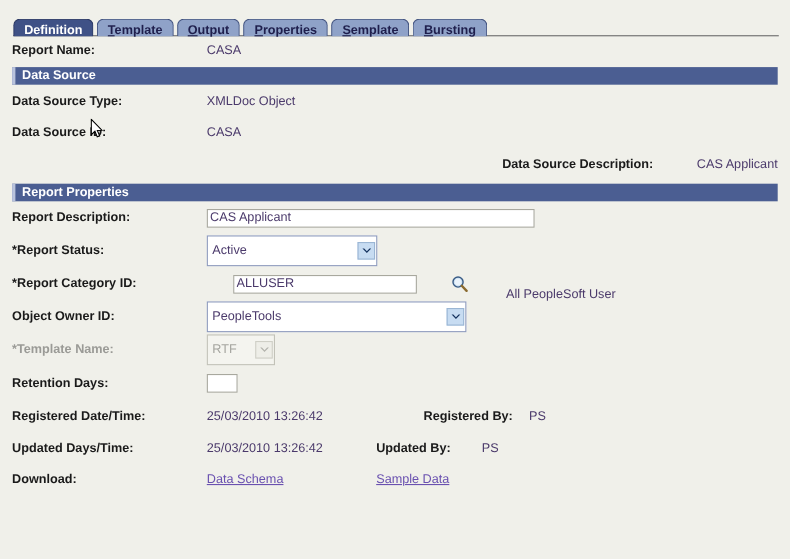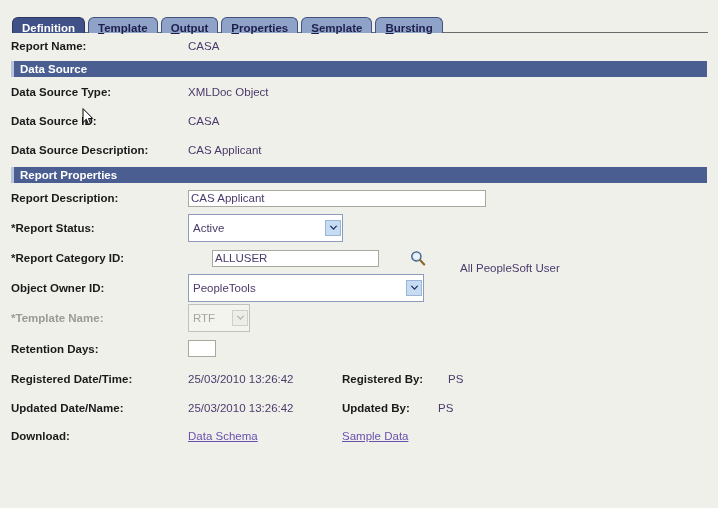--- a/index.html
+++ b/index.html
@@ -248,21 +248,21 @@
   <div class="row" style="height:29px;">
     <div class="lbl">Data Source Type:</div>
     <div class="val">XMLDoc Object</div>
   </div>
 
   <div class="row" style="height:29px;">
     <div class="lbl">Data Source ID:</div>
     <div class="val">CASA</div>
   </div>
 
-  <div class="row" style="height:29px;">
+  <div class="row" style="height:29px;justify-content:flex-end;">
     <div class="lbl">Data Source Description:</div>
     <div class="val">CAS Applicant</div>
   </div>
 
   <div class="secbar" style="margin-top:3px;">
     <span>Report Properties</span>
   </div>
 
   <div class="row" style="height:30px;">
     <div class="lbl">Report Description:</div>
@@ -319,26 +319,26 @@
   </div>
 
   <div class="row" style="height:31px;">
     <div class="lbl">Retention Days:</div>
     <input class="txt tiny" type="text" value="" style="">
   </div>
 
   <div class="row" style="height:29px;">
     <div class="lbl">Registered Date/Time:</div>
     <div class="val" style="width:154px;">25/03/2010 13:26:42</div>
-    <div class="subcol-lbl" style="width:106px;">Registered By:</div>
+    <div class="subcol-lbl" style="width:96px;margin-left:43px;">Registered By:</div>
     <div class="val">PS</div>
   </div>
 
   <div class="row" style="height:29px;">
-    <div class="lbl">Updated Date/Name:</div>
+    <div class="lbl">Updated Days/Time:</div>
     <div class="val" style="width:154px;">25/03/2010 13:26:42</div>
     <div class="subcol-lbl" style="width:96px;">Updated By:</div>
     <div class="val">PS</div>
   </div>
 
   <div class="row" style="height:28px;">
     <div class="lbl">Download:</div>
     <div style="width:154px;">
       <span class="dl">Data Schema</span>
     </div>

